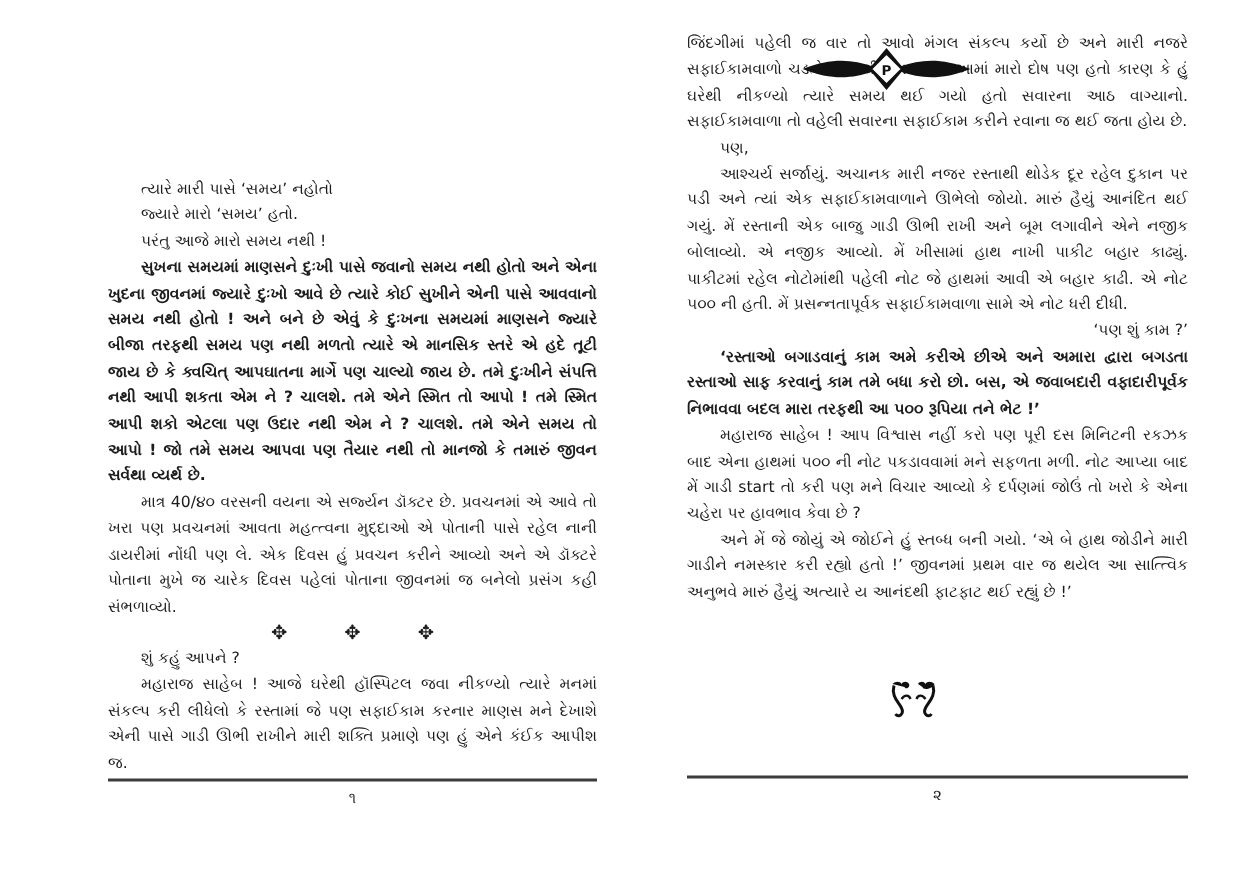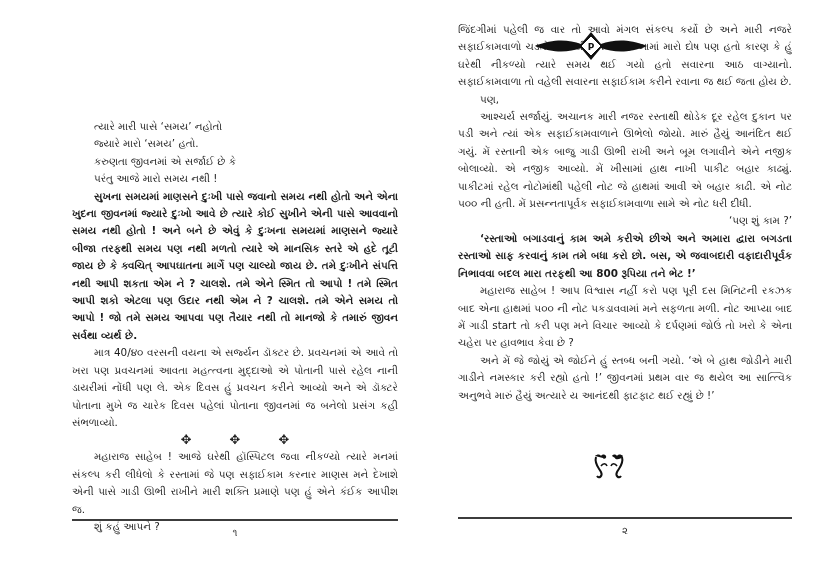--- a/index.html
+++ b/index.html
@@ -28,44 +28,43 @@
   .ornament{position:absolute;left:177px;top:452px;width:36px;height:28px;}
 </style>
 </head>
 <body>
 
 <div class="page left">
   <div class="text" style="top:96px;">
     <div class="poem">
       <div class="p">ત્યારે મારી પાસે ‘સમય’ નહોતો</div>
       <div class="p">જ્યારે મારો ‘સમય’ હતો.</div>
-      <div class="p">કરુણતા જીવનમાં એ સર્જાઈ છે કે</div>
       <div class="p">પરંતુ આજે મારો સમય નથી !</div>
     </div>
     <p class="p indent bold">સુખના સમયમાં માણસને દુઃખી પાસે જવાનો સમય નથી હોતો અને એના ખુદના જીવનમાં જ્યારે દુઃખો આવે છે ત્યારે કોઈ સુખીને એની પાસે આવવાનો સમય નથી હોતો ! અને બને છે એવું કે દુઃખના સમયમાં માણસને જ્યારે બીજા તરફથી સમય પણ નથી મળતો ત્યારે એ માનસિક સ્તરે એ હદે તૂટી જાય છે કે ક્વચિત્ આપઘાતના માર્ગે પણ ચાલ્યો જાય છે. તમે દુઃખીને સંપત્તિ નથી આપી શકતા એમ ને ? ચાલશે. તમે એને સ્મિત તો આપો ! તમે સ્મિત આપી શકો એટલા પણ ઉદાર નથી એમ ને ? ચાલશે. તમે એને સમય તો આપો ! જો તમે સમય આપવા પણ તૈયાર નથી તો માનજો કે તમારું જીવન સર્વથા વ્યર્થ છે.</p>
     <p class="p indent">માત્ર 40/૪૦ વરસની વયના એ સર્જ્યન ડૉક્ટર છે. પ્રવચનમાં એ આવે તો ખરા પણ પ્રવચનમાં આવતા મહત્ત્વના મુદ્દાઓ એ પોતાની પાસે રહેલ નાની ડાયરીમાં નોંધી પણ લે. એક દિવસ હું પ્રવચન કરીને આવ્યો અને એ ડૉક્ટરે પોતાના મુખે જ ચારેક દિવસ પહેલાં પોતાના જીવનમાં જ બનેલો પ્રસંગ કહી સંભળાવ્યો.</p>
     <div class="seps">
       <span class="sep">✥</span>
       <span class="sep">✥</span>
       <span class="sep">✥</span>
     </div>
+    <p class="p indent">શું કહું આપને ?</p>
     <p class="p indent">મહારાજ સાહેબ ! આજે ઘરેથી હૉસ્પિટલ જવા નીકળ્યો ત્યારે મનમાં સંકલ્પ કરી લીધેલો કે રસ્તામાં જે પણ સફાઈકામ કરનાર માણસ મને દેખાશે એની પાસે ગાડી ઊભી રાખીને મારી શક્તિ પ્રમાણે પણ હું એને કંઈક આપીશ જ.</p>
-    <p class="p indent">શું કહું આપને ?</p>
   </div>
   <div class="rule"></div>
   <div class="pnum">૧</div>
 </div>
 
 <div class="page right">
   <div class="text" style="top:21px;">
     <p class="p">જિંદગીમાં પહેલી જ વાર તો આવો મંગલ સંકલ્પ કર્યો છે અને મારી નજરે સફાઈકામવાળો ચડતો જ નથી. અલબત્ત, આમાં મારો દોષ પણ હતો કારણ કે હું ઘરેથી નીકળ્યો ત્યારે સમય થઈ ગયો હતો સવારના આઠ વાગ્યાનો. સફાઈકામવાળા તો વહેલી સવારના સફાઈકામ કરીને રવાના જ થઈ જતા હોય છે.</p>
     <p class="p indent">પણ,</p>
     <p class="p indent">આશ્ચર્ય સર્જાયું. અચાનક મારી નજર રસ્તાથી થોડેક દૂર રહેલ દુકાન પર પડી અને ત્યાં એક સફાઈકામવાળાને ઊભેલો જોયો. મારું હૈયું આનંદિત થઈ ગયું. મેં રસ્તાની એક બાજુ ગાડી ઊભી રાખી અને બૂમ લગાવીને એને નજીક બોલાવ્યો. એ નજીક આવ્યો. મેં ખીસામાં હાથ નાખી પાકીટ બહાર કાઢ્યું. પાકીટમાં રહેલ નોટોમાંથી પહેલી નોટ જે હાથમાં આવી એ બહાર કાઢી. એ નોટ ૫૦૦ ની હતી. મેં પ્રસન્નતાપૂર્વક સફાઈકામવાળા સામે એ નોટ ધરી દીધી.</p>
     <p class="p center">‘પણ શું કામ ?’</p>
-    <p class="p indent bold">‘રસ્તાઓ બગાડવાનું કામ અમે કરીએ છીએ અને અમારા દ્વારા બગડતા રસ્તાઓ સાફ કરવાનું કામ તમે બધા કરો છો. બસ, એ જવાબદારી વફાદારીપૂર્વક નિભાવવા બદલ મારા તરફથી આ 800 રૂપિયા તને ભેટ !’</p>
+    <p class="p indent bold">‘રસ્તાઓ બગાડવાનું કામ અમે કરીએ છીએ અને અમારા દ્વારા બગડતા રસ્તાઓ સાફ કરવાનું કામ તમે બધા કરો છો. બસ, એ જવાબદારી વફાદારીપૂર્વક નિભાવવા બદલ મારા તરફથી આ ૫૦૦ રૂપિયા તને ભેટ !’</p>
     <p class="p indent">મહારાજ સાહેબ ! આપ વિશ્વાસ નહીં કરો પણ પૂરી દસ મિનિટની રકઝક બાદ એના હાથમાં ૫૦૦ ની નોટ પકડાવવામાં મને સફળતા મળી. નોટ આપ્યા બાદ મેં ગાડી start તો કરી પણ મને વિચાર આવ્યો કે દર્પણમાં જોઉં તો ખરો કે એના ચહેરા પર હાવભાવ કેવા છે ?</p>
     <p class="p indent">અને મેં જે જોયું એ જોઈને હું સ્તબ્ધ બની ગયો. ‘એ બે હાથ જોડીને મારી ગાડીને નમસ્કાર કરી રહ્યો હતો !’ જીવનમાં પ્રથમ વાર જ થયેલ આ સાત્ત્વિક અનુભવે મારું હૈયું અત્યારે ય આનંદથી ફાટફાટ થઈ રહ્યું છે !’</p>
   </div>
 
   <svg class="stamp" viewBox="0 0 112 36">
     <path d="M0 18 C20 10 34 12 46 16 L56 4 L66 16 C78 12 92 10 112 18 C92 26 78 24 66 20 L56 32 L46 20 C34 24 20 26 0 18Z" fill="#111"></path>
     <path d="M56 8 L66 18 L56 28 L46 18Z" fill="#fff" stroke="#111" stroke-width="1"></path>
     <text x="56" y="22" font-size="9" text-anchor="middle" font-family="DejaVu Sans, sans-serif" font-weight="bold" fill="#111">P</text>
   </svg>
 

